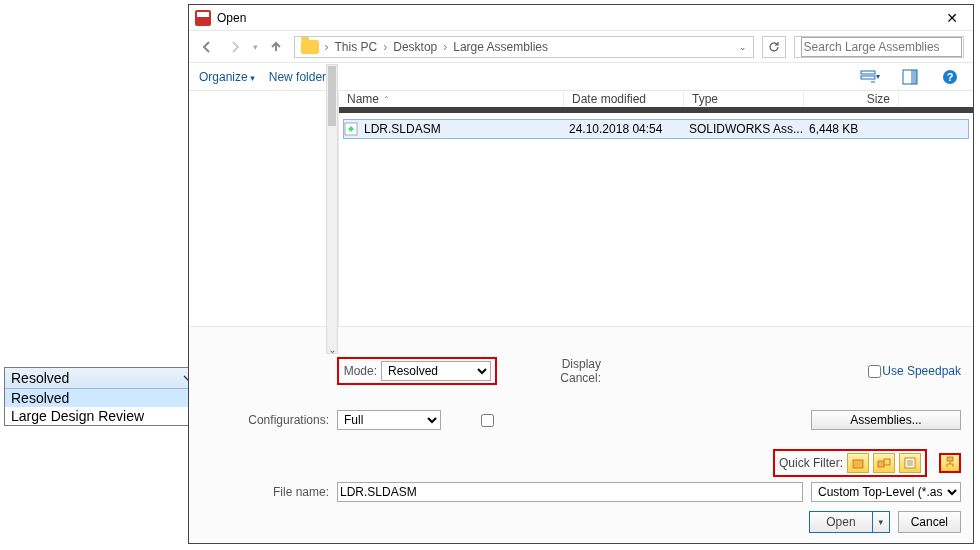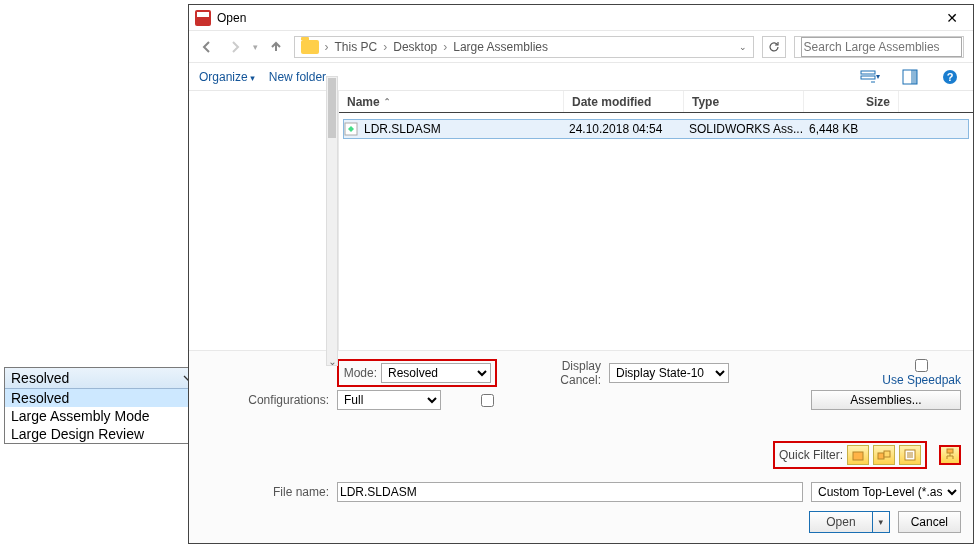--- a/index.html
+++ b/index.html
@@ -44,40 +44,40 @@
   .toolbar2 .tb-icon{width:26px;height:20px;display:flex;align-items:center;justify-content:center;border:1px solid transparent;}
   .toolbar2 .tb-icon svg{width:16px;height:16px;}
 
   .body-area { flex:1; display:flex; min-height:0; }
   .sidebar-pane { width:150px; border-right:1px solid #e8e8e8; display:flex; align-items:center; justify-content:flex-end;}
   .scroll-stub{width:12px;height:290px;background:#f0f0f0;border:1px solid #ddd;position:relative;}
   .scroll-stub::before{content:"";position:absolute;top:1px;left:1px;right:1px;height:60px;background:#c9c9c9;}
   .scroll-stub::after{content:"⌄";position:absolute;bottom:-2px;left:1px;right:0;text-align:center;font-size:10px;color:#666;}
 
   .file-pane{flex:1; display:flex; flex-direction:column;}
-  .cols{display:flex; height:22px; border-bottom:1px solid #404040; font-size:12px; color:#444; align-items:flex-end;font-weight:bold;}
+  .cols{display:flex; height:22px; border-bottom:6px solid #404040; font-size:12px; color:#444; align-items:flex-end;}
   .cols div{padding:0 8px; border-right:1px solid #eee; height:100%; display:flex; align-items:center; gap:4px;}
   .c-name{flex:0 0 225px;} .c-date{flex:0 0 120px;} .c-type{flex:0 0 120px;} .c-size{flex:0 0 95px; justify-content:flex-end;}
   .sort-caret{font-size:8px;color:#777;}
   .rows{padding:6px 4px;}
   .row{display:flex; font-size:12px; align-items:center; height:20px; border:1px solid #8ab9e0; background:#e7f1fb;}
   .row .c-name{display:flex;align-items:center;gap:6px;}
   .row .file-icon{width:14px;height:14px;display:inline-flex;}
   .row .c-size{justify-content:flex-end; padding-right:12px;}
 
   
   .lower { border-top:1px solid #e8e8e8; padding:8px 12px 0 12px; background:#fbfbfb; font-size:12px; color:#444; }
-  .lower .row1, .lower .row2, .lower .row3 { display:flex; align-items:center; gap:8px; min-height:26px;}
+  .lower .row1, .lower .row2, .lower .row3 { display:flex; align-items:center; gap:8px; min-height:26px;margin-top:22px;}
   .lbl{ text-align:right; color:#555;}
   select, input[type=text]{ font-size:12px; height:20px; border:1px solid #a9a9a9; padding:0 2px; background:#fff;}
   .mode-highlight{border:2px solid #d40000; padding:2px 4px; display:flex; align-items:center; gap:4px;}
   .mode-highlight .lbl{width:34px;}
   .conf-lbl{width:128px;}
   .ds-lbl{width:80px;}
-  .check{display:flex;align-items:center;gap:1px;flex-direction:column;}
+  .check{display:flex;align-items:center;gap:1px;}
   .check input{margin:0;}
   .ref-btn{width:150px; height:20px; border:1px solid #a9a9a9; background:linear-gradient(#fefefe,#e9e9e9); text-align:center; font-size:12px;}
   .qf-box{border:2px solid #d40000; padding:2px 4px; display:flex; align-items:center; gap:4px;}
   .qf-ic{width:22px;height:20px;border:1px solid #c8b046;background:linear-gradient(#fff1b0,#ffd24d);display:flex;align-items:center;justify-content:center;}
   .qf-outside{width:22px;height:20px;border:2px solid #d40000;background:linear-gradient(#fff1b0,#ffd24d);display:flex;align-items:center;justify-content:center;margin-left:4px;}
   .filename-lbl{width:128px;}
   .fname-input{flex:1;}
   .file-type{width:150px;}
   .btn{height:22px;border:1px solid #a9a9a9;background:linear-gradient(#fefefe,#e9e9e9);padding:0 12px;font-size:12px;display:flex;align-items:center;}
   .btn.split{border:1px solid #1a6fb3; padding:0;}
@@ -91,21 +91,20 @@
 <body>
 
 <div class="combo-overlay">
   <div class="combo-head">
     <span>Resolved</span>
     <svg viewBox="0 0 10 10">
         <path d="M1 3 L5 7 L9 3" fill="none" stroke="#333" stroke-width="1.3"></path>
       </svg>
   </div>
   <div class="opt sel">Resolved</div>
-  <div class="opt">Large Assembly Mode</div>
   <div class="opt">Large Design Review</div>
 </div>
 
 <div class="arrow"></div>
 
 <div class="dialog">
 
   <div class="titlebar">
     <span class="app-icon"></span>
     <span class="title-text">Open</span>
@@ -218,40 +217,39 @@
   <div class="lower">
 
     <div class="row1">
       <span style="width:128px"></span>
       <span class="mode-highlight">
         <span class="lbl">Mode:</span>
         <select style="width:110px;"><option>Resolved</option></select>
       </span>
       <span style="width:8px"></span>
       <span class="lbl ds-lbl">Display Cancel:</span>
-      <select style="width:120px;"><option>Display State-10</option></select>
       <span class="spacer"></span>
       <label class="check">
           <input type="checkbox" style="">
           <span class="blue-link">Use Speedpak</span>
         </label>
     </div>
 
     <div class="row2">
       <span class="lbl conf-lbl">Configurations:</span>
       <select style="width:104px;"><option>Full</option></select>
       <span style="width:24px"></span>
       <label class="check" style="max-width:160px;align-items:flex-start;">
           <input type="checkbox" style="">
         </label>
       <span class="spacer"></span>
       <button class="ref-btn">Assemblies...</button>
     </div>
 
-    <div class="row3" style="margin-top:28px;text-align:center;">
+    <div class="row3" style="margin-top:16px;text-align:center;">
       <span class="spacer"></span>
       <span class="qf-box">
         <span>Quick Filter:</span>
         <span class="qf-ic">
             <svg width="14" height="14" viewBox="0 0 14 14">
               <rect x="2" y="4" width="10" height="8" fill="#ffb347" stroke="#b5862b"></rect>
             </svg>
           </span>
         <span class="qf-ic">
             <svg width="14" height="14" viewBox="0 0 14 14">
@@ -267,21 +265,21 @@
           </span>
       </span>
       <span class="qf-outside">
           <svg width="14" height="14" viewBox="0 0 14 14">
             <rect x="4" y="1" width="6" height="4" fill="#ffb347" stroke="#b5862b"></rect>
             <path d="M7 5v3M4 8h6M4 8v3M10 8v3" stroke="#b5862b" fill="none"></path>
           </svg>
         </span>
     </div>
 
-    <div class="row3" style="margin-top:10px;">
+    <div class="row3" style="margin-top:2px;">
       <span class="lbl filename-lbl">File name:</span>
       <input type="text" class="fname-input" value="LDR.SLDASM" style="">
       <select class="file-type"><option>Custom Top-Level (*.asm;*.slda</option></select>
     </div>
 
     <div class="row4">
       <span class="btn split">
         <span class="main">Open</span>
         <span class="dd">▾</span>
       </span>

